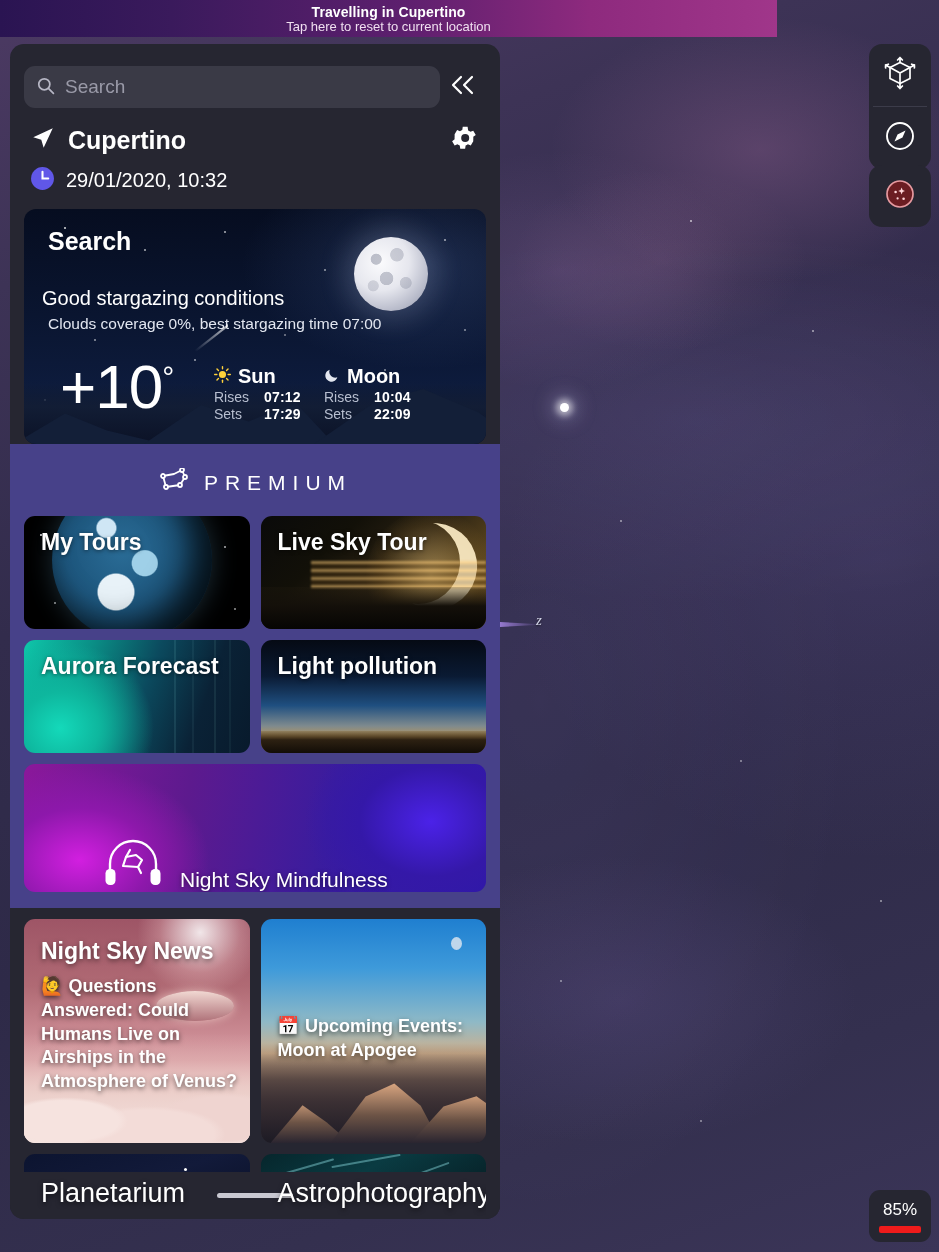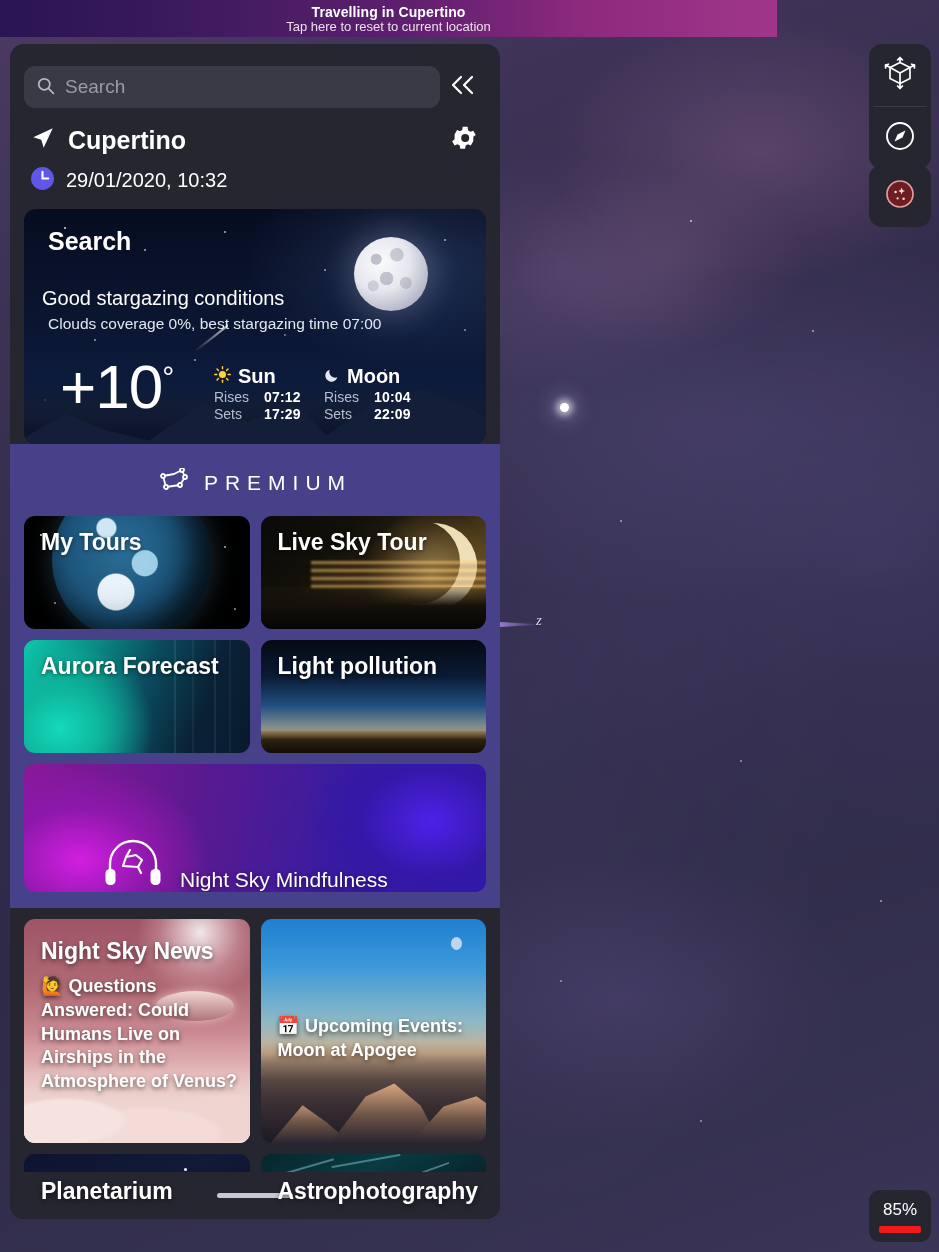--- a/index.html
+++ b/index.html
@@ -257,21 +257,21 @@
   #news-card-2 .peaks{
     position:absolute; left:0; right:0; bottom:0; height:100px;
     background:linear-gradient(to top,#1c1a24 0%,#3a2f33 40%, rgba(90,70,66,.55) 70%, transparent 100%);
   }
   #news-card-2 .pk{ position:absolute; bottom:0; background:linear-gradient(180deg,#e0ab84,#6d5446 55%,#2a2530); }
 
   
   #bottomgrid{ display:flex; gap:11px; padding:11px 14px 0 14px; background:#262631; }
   .btile{ flex:1; height:62px; border-radius:11px 11px 0 0; position:relative; overflow:hidden; cursor:pointer;}
   .btile .label{
-    position:absolute; left:17px; top:24px; color:#fff; font-size:23px; font-weight:bold;
+    position:absolute; left:17px; top:24px; color:#fff; font-size:27px; font-weight:normal;
     text-shadow:0 2px 5px rgba(0,0,0,.55); z-index:3;
   }
   #tile-planetarium{
     background:
       radial-gradient(ellipse 140px 80px at 25% 120%, rgba(120,140,220,.45), transparent 70%),
       linear-gradient(160deg,#0c1430 0%,#121a3a 50%,#0a1026 100%);
   }
   #tile-astrophotography{
     background:
       radial-gradient(ellipse 220px 90px at 50% 130%, rgba(30,150,160,.55), transparent 70%),

